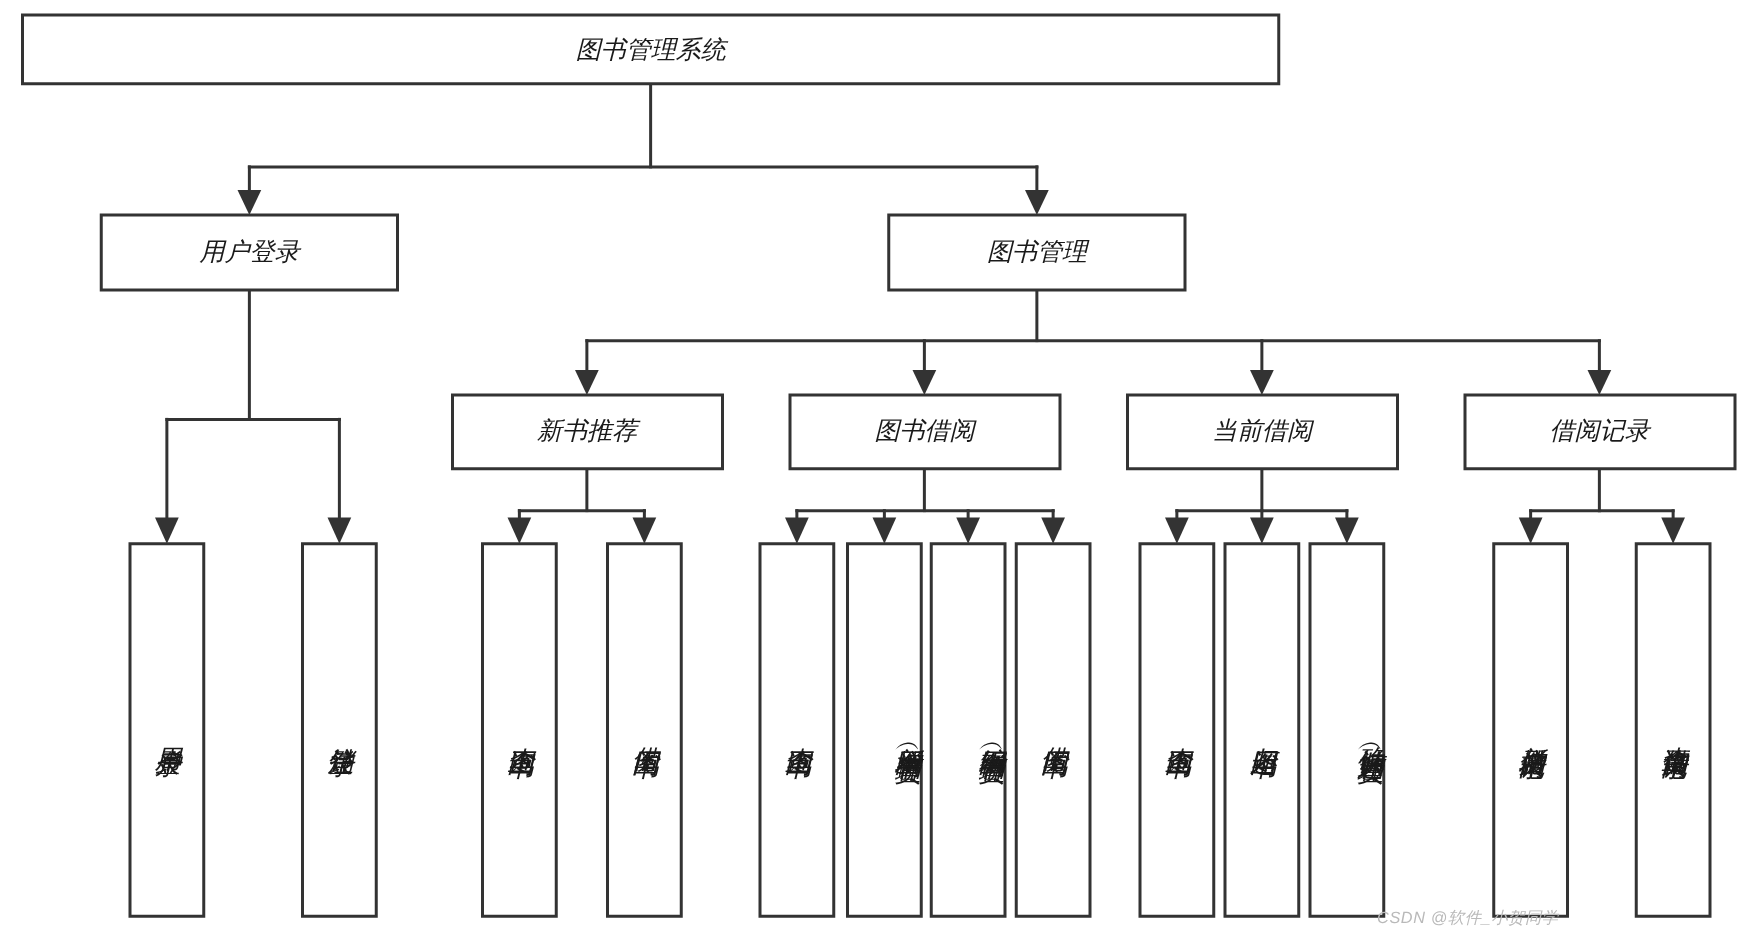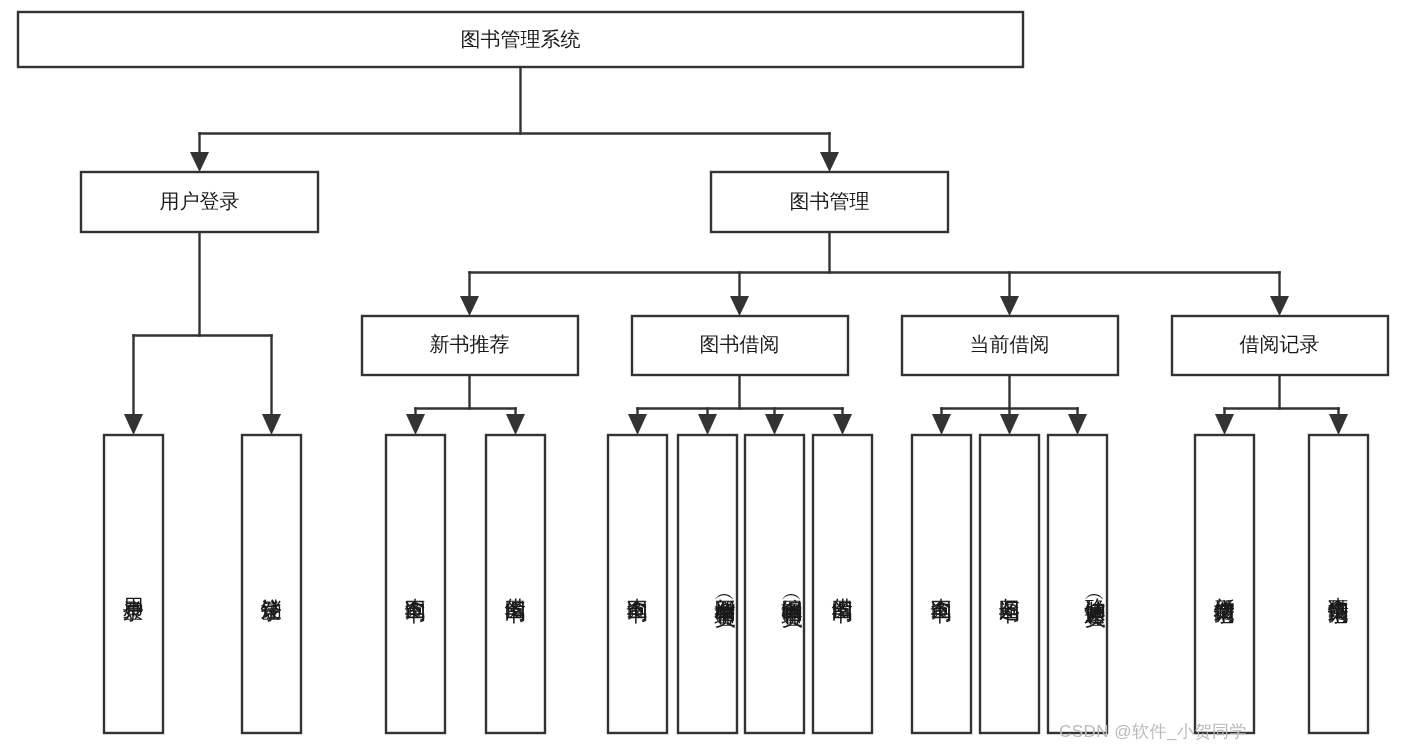--- a/index.html
+++ b/index.html
@@ -11,20 +11,21 @@
     width: 1405px;
     height: 747px;
     font-family: "Liberation Sans", "DejaVu Sans", sans-serif;
     overflow: hidden;
   }
   #diagram-root {
     position: relative;
     width: 1255px;
     height: 747px;
     background: #ffffff;
+    font-style: italic;
   }
   svg#flowchart {
     position: absolute;
     top: 0;
     left: 0;
     width: 1405px;
     height: 747px;
   }
   .node-box {
     fill: #ffffff;
@@ -62,21 +63,21 @@
     justify-content: center;
     text-align: center;
     white-space: nowrap;
     user-select: none;
   }
   .watermark {
     position: absolute;
     right: 8px;
     bottom: 4px;
     font-family: "Liberation Sans", "DejaVu Sans", sans-serif;
-    font-size: 17px;
+    font-size: 13px;
     color: #b9b9b9;
     letter-spacing: 0.5px;
     white-space: nowrap;
   }
 </style>
 </head>
 <body>
 
 <div id="diagram-root">
 

